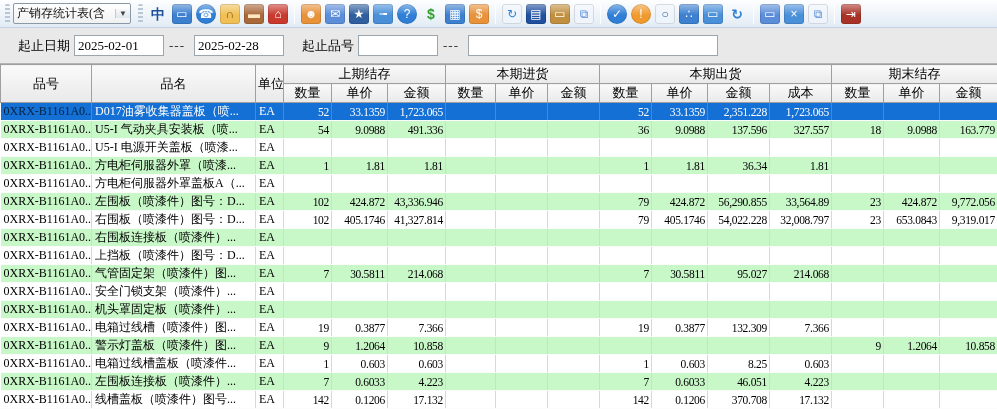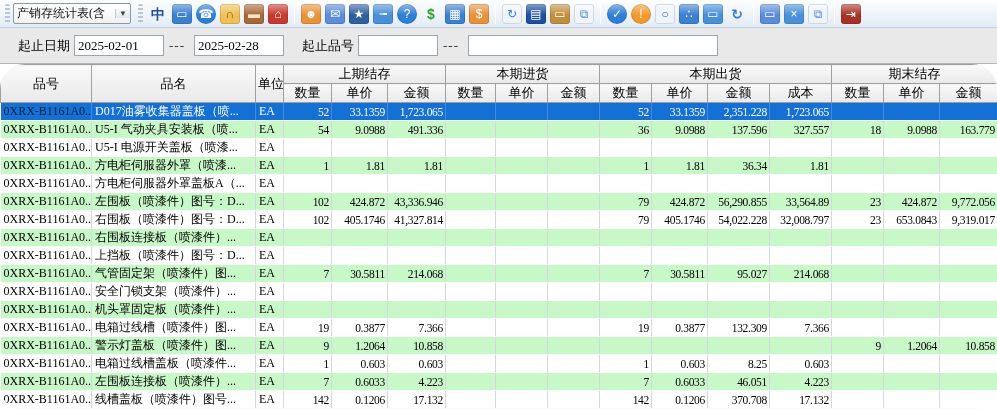--- a/index.html
+++ b/index.html
@@ -45,21 +45,21 @@
   .flabel.second { }
   .finput { height:21px; border:1px solid #9aa5ae; background:#ffffff;
     font-size:13px; padding:0 3px; margin-left:4px;
     font-family:"Liberation Serif","DejaVu Serif",serif; }
   .w-date { width:90px; }
   .w-item1 { width:80px; }
   .w-item2 { width:250px; }
   .fsep { margin:0 5px; color:#333; letter-spacing:1px; }
 
   
-  .tablewrap { flex:1; overflow:hidden; background:#fff;border-radius:25px; }
+  .tablewrap { flex:1; overflow:hidden; background:#fff; }
   table { border-collapse:collapse; table-layout:fixed; width:997px;
     font-family:"Liberation Serif","DejaVu Serif",serif; }
   thead th { background:linear-gradient(#fafafa,var(--header-bg,#e9e9e9));
     border:1px solid #9f9f9f; font-weight:normal; font-size:13px; color:#000;
     height:18px; padding:0 2px; overflow:hidden; white-space:nowrap; cursor:default; }
   thead tr.sub th { height:19px; }
   tbody td { height:18px; font-size:12px; color:#000; padding:0 3px;
     border-right:1px solid #d2d8dc; border-bottom:1px solid #fbfbfb;
     overflow:hidden; white-space:nowrap; }
   tbody tr { background:#fff; cursor:default; }

